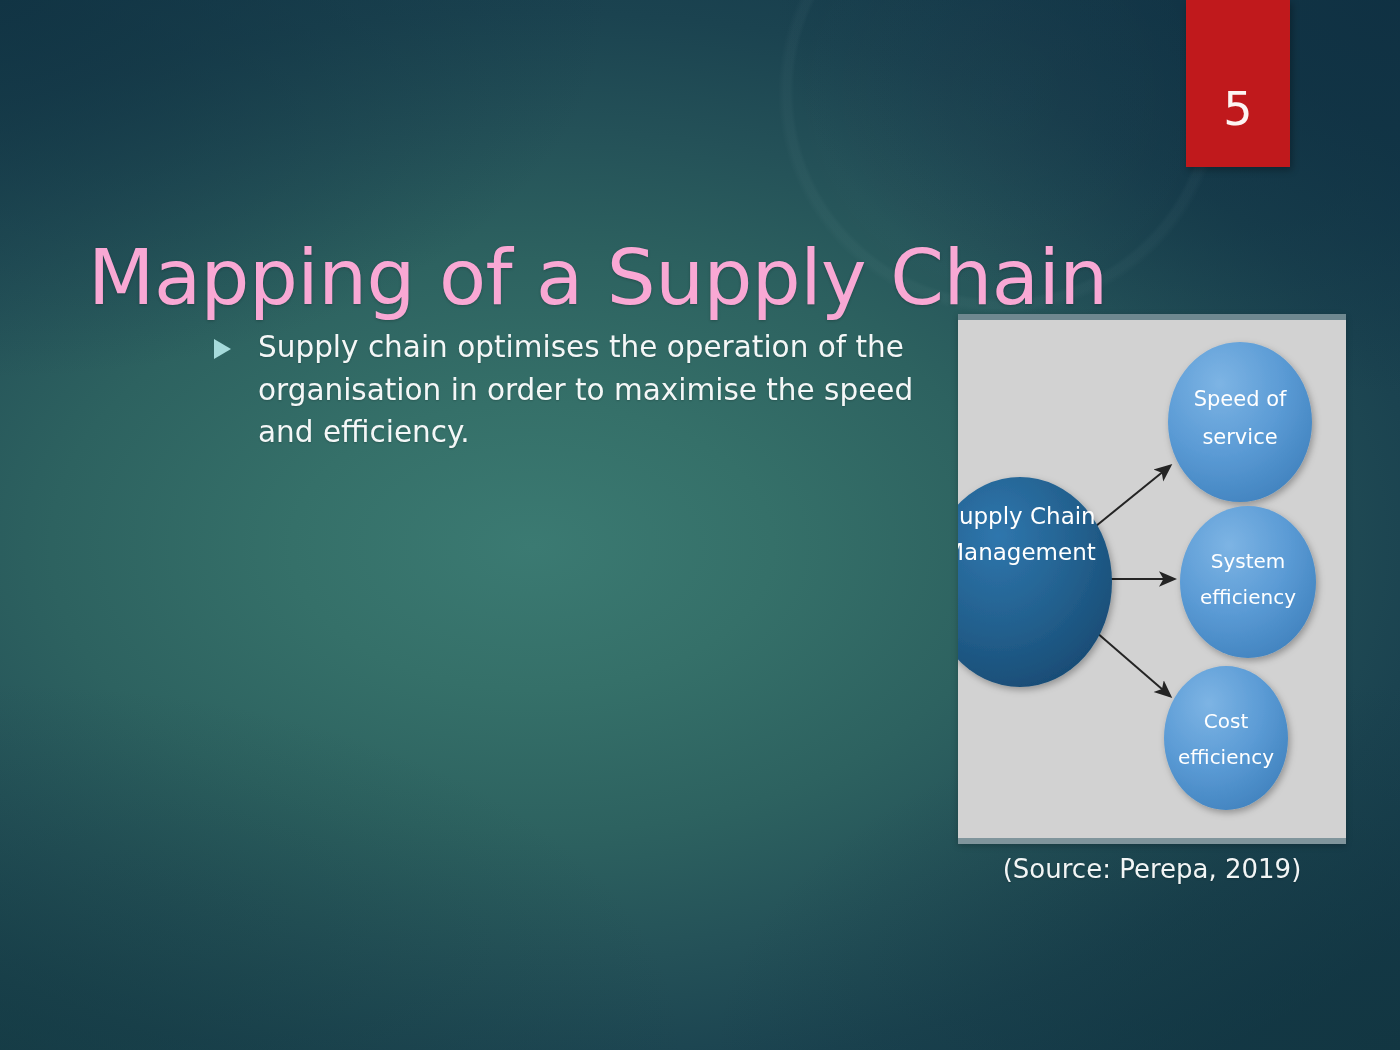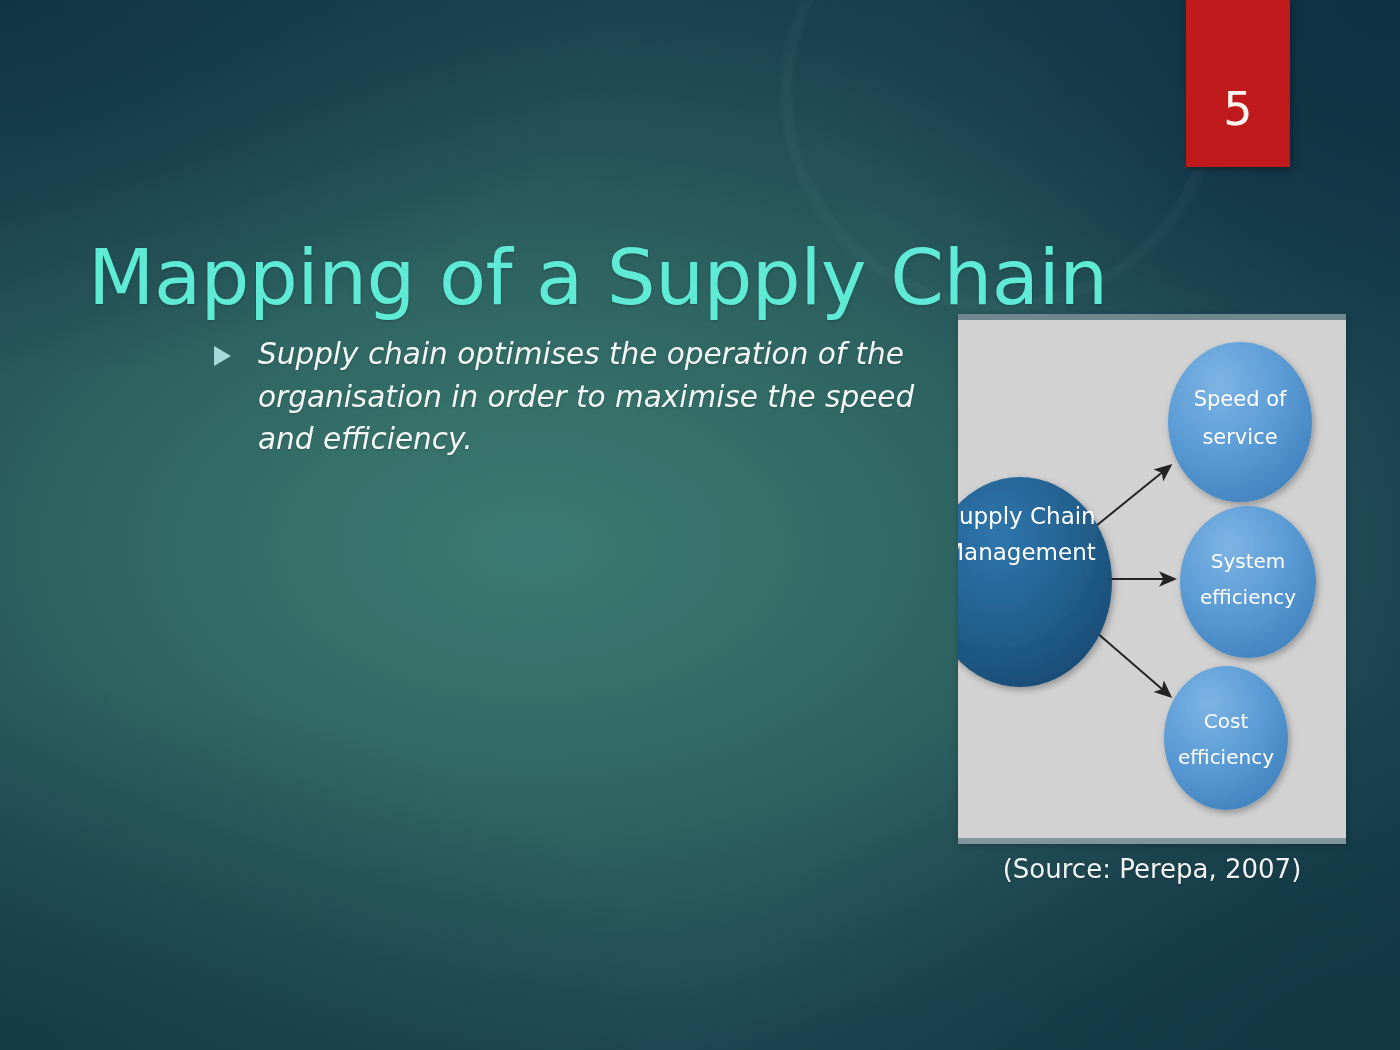--- a/index.html
+++ b/index.html
@@ -67,21 +67,21 @@
     line-height: 46px;
     font-weight: 400;
   }
 
   
   #title {
     position: absolute;
     left: 88px;
     top: 178px;
     width: 1080px;
-    color: #5eead4;
+    color: #f9a8d4;
     font-size: 77px;
     line-height: 96px;
     font-weight: 400;
     letter-spacing: -0.5px;
     text-shadow: 0 1px 3px rgba(0,0,0,0.22);
     white-space: nowrap;
   }
 
   
   #body-col {
@@ -103,21 +103,21 @@
     padding: 0;
   }
   .bullet-item {
     position: relative;
     padding-left: 47px;
     margin-top: 18px;
     font-size: 29.5px;
     line-height: 42.5px;
     text-shadow: 0 1px 2px rgba(0,0,0,0.18);
   }
-  .bullet-item:first-child { margin-top: 7px; font-style: italic; }
+  .bullet-item:first-child { margin-top: 0; }
   .bullet-marker {
     position: absolute;
     left: 3px;
     top: 13px;
     width: 0;
     height: 0;
     border-left: 17px solid #a6dbdb;
     border-top: 10px solid transparent;
     border-bottom: 10px solid transparent;
   }
@@ -211,15 +211,15 @@
       <ellipse cx="290" cy="268" rx="68" ry="76" fill="url(#nodeGrad)" filter="url(#softShadow)"></ellipse>
       <text x="290" y="254" text-anchor="middle" fill="#ffffff" font-family="DejaVu Sans, Liberation Sans, sans-serif" font-size="20">System</text>
       <text x="290" y="290" text-anchor="middle" fill="#ffffff" font-family="DejaVu Sans, Liberation Sans, sans-serif" font-size="20">efficiency</text>
 
       <ellipse cx="268" cy="424" rx="62" ry="72" fill="url(#nodeGrad)" filter="url(#softShadow)"></ellipse>
       <text x="268" y="414" text-anchor="middle" fill="#ffffff" font-family="DejaVu Sans, Liberation Sans, sans-serif" font-size="20">Cost</text>
       <text x="268" y="450" text-anchor="middle" fill="#ffffff" font-family="DejaVu Sans, Liberation Sans, sans-serif" font-size="20">efficiency</text>
     </svg>
   </div>
 
-  <div id="source-caption">(Source: Perepa, 2007)</div>
+  <div id="source-caption">(Source: Perepa, 2019)</div>
 
 </div>
 
 </body></html>

